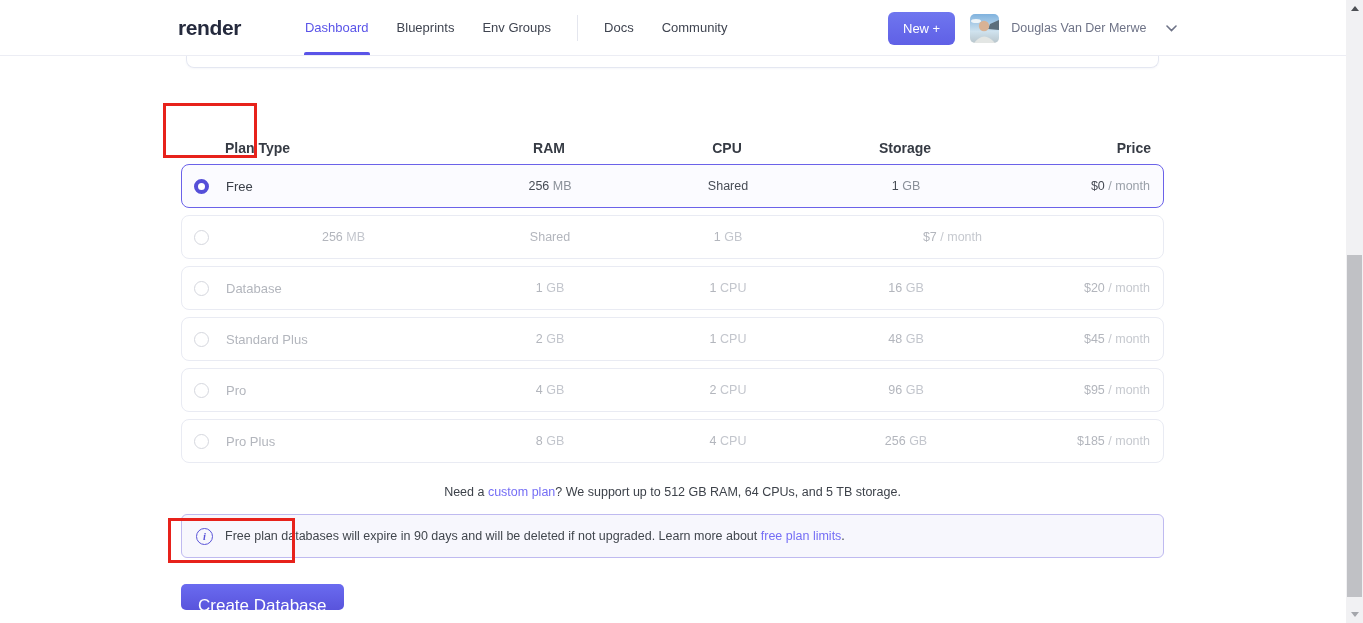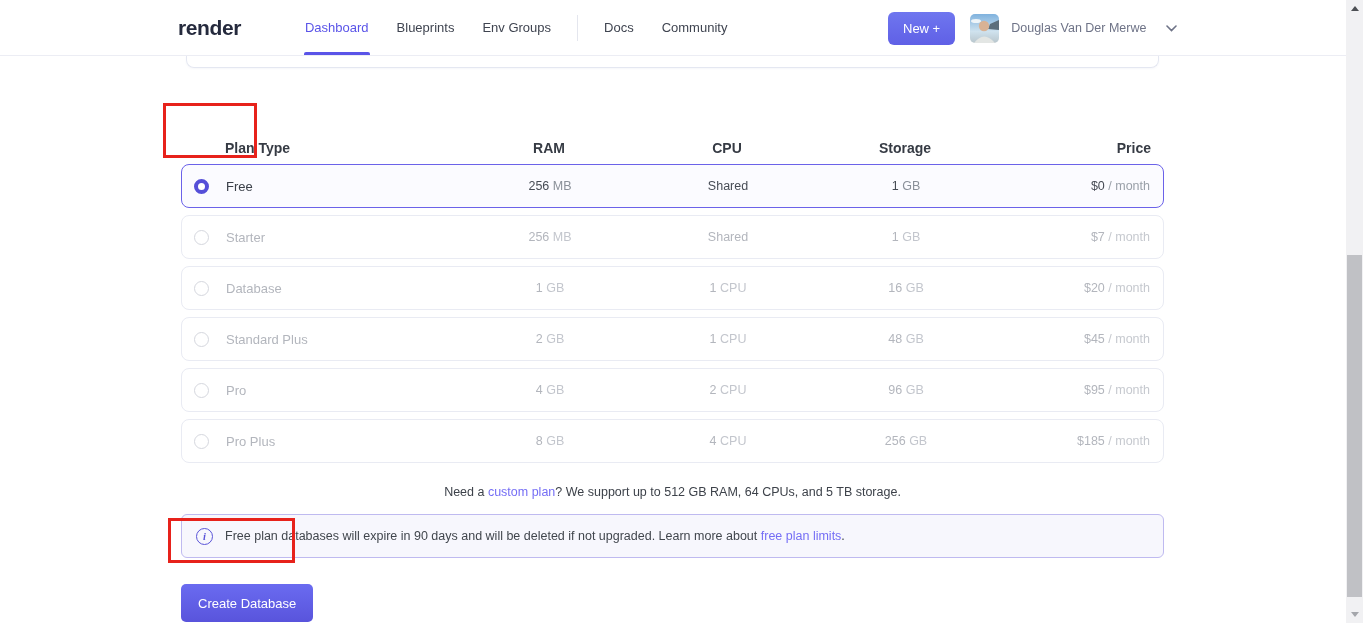--- a/index.html
+++ b/index.html
@@ -65,22 +65,22 @@
 
   .banner { position:absolute; top:402px; left:0; width:100%; height:44px;
             margin-top:56px; background:#f7f7fd; border:1px solid #bfbaf0; border-radius:6px;
             display:flex; align-items:center; padding:0 14px; }
   .info-icon { width:17px; height:17px; border-radius:50%; border:1.5px solid #5a54d8;
                color:#5a54d8; font-size:10.5px; font-weight:700; display:flex;
                align-items:center; justify-content:center; flex:0 0 auto;
                font-family:"Liberation Serif", serif; font-style:italic; }
   .banner-text { margin-left:12px; font-size:12.5px; color:#41464d; }
 
-  .create-btn { position:absolute; top:528px; left:0; height:38px; padding:12px 17px;
-                border:none; border-radius:5px; cursor:pointer; color:#fff; font-size:13px;
+  .create-btn { position:absolute; top:528px; left:0; height:26px; padding:12px 17px;
+                border:none; border-radius:5px; cursor:pointer; color:#fff; font-size:17px;
                 background:linear-gradient(180deg,#6a6bf0,#5954dc);
                 font-family:"Liberation Sans", sans-serif; }
 
   
   .annot { position:absolute; border:3px solid #e7221b; z-index:50; pointer-events:none; }
   .annot-free { left:163px; top:103px; width:94px; height:55px; }
   .annot-create { left:168px; top:518px; width:127px; height:45px; }
 
   
   .scrollbar { position:absolute; right:0; top:0; width:17px; height:623px; background:#f1f1f3; }
@@ -167,21 +167,20 @@
       <div class="c-mid"><span>256</span> <span class="unit">MB</span></div>
       <div class="c-mid"><span>Shared</span> <span class="unit"></span></div>
       <div class="c-mid"><span>1</span> <span class="unit">GB</span></div>
       <div class="c-price"><span>$0</span> <span class="period">/ month</span></div>
     </div>
 
     <div class="plan-row" style="top:159px">
       <div class="radio-cell">
           <span class="radio"></span>
         </div>
-      <div class="plan-name">Starter</div>
       <div class="c-mid"><span>256</span> <span class="unit">MB</span></div>
       <div class="c-mid"><span>Shared</span> <span class="unit"></span></div>
       <div class="c-mid"><span>1</span> <span class="unit">GB</span></div>
       <div class="c-price"><span>$7</span> <span class="period">/ month</span></div>
     </div>
 
     <div class="plan-row" style="top:210px">
       <div class="radio-cell">
           <span class="radio"></span>
         </div>

